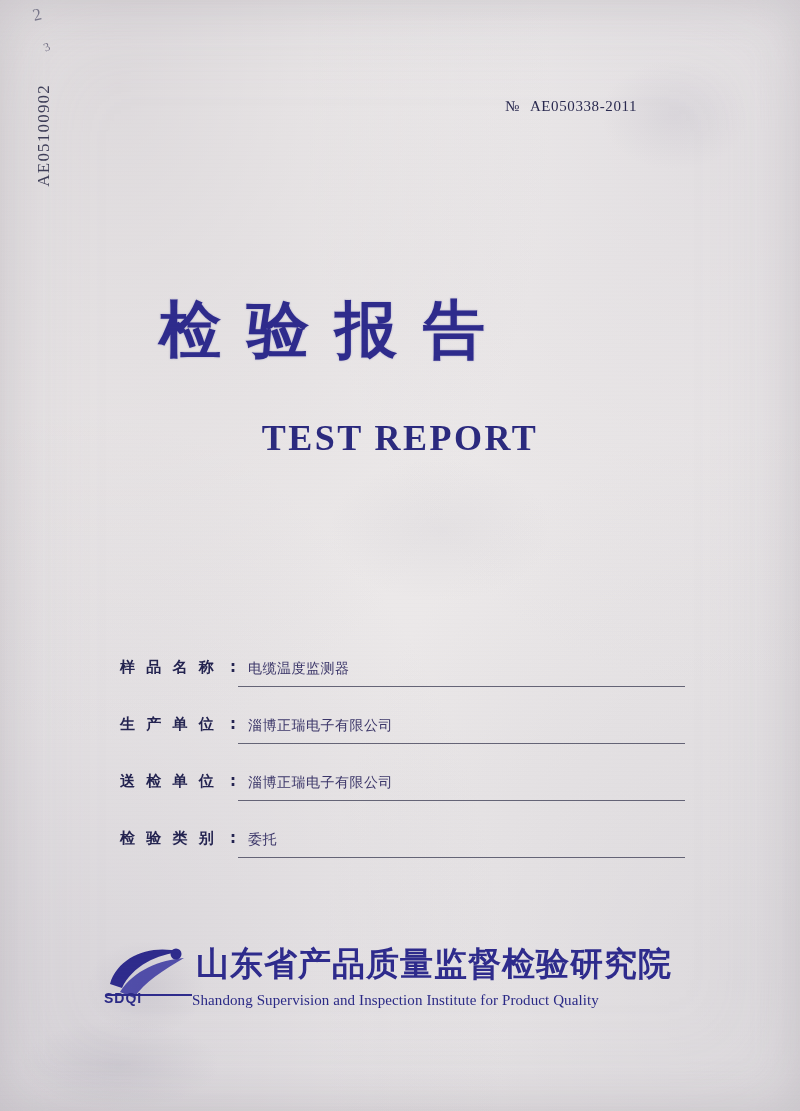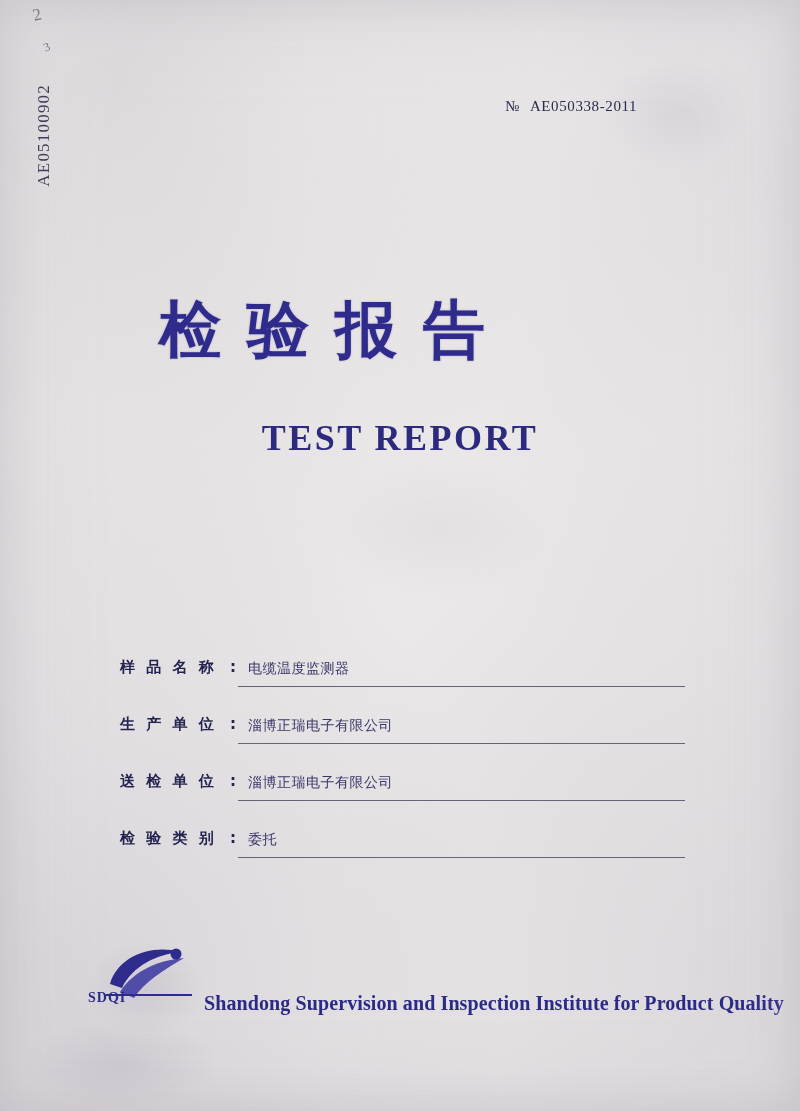--- a/index.html
+++ b/index.html
@@ -174,46 +174,46 @@
   .logo {
     position: absolute;
     left: 104px;
     top: 2px;
     width: 92px;
     height: 72px;
   }
   .logo svg { display: block; }
   .logo-text {
     position: absolute;
-    left: 88px;
+    left: 104px;
     top: 52px;
-    font-family: Liberation Serif, serif;
+    font-family: Liberation Sans, sans-serif;
     font-size: 14px;
     font-weight: bold;
     letter-spacing: 1px;
     color: #2b2a86;
   }
   .inst-cn {
     position: absolute;
     left: 196px;
     top: 4px;
     font-family: "DejaVu Serif", serif;
     font-weight: bold;
     font-size: 33px;
     letter-spacing: 1px;
     color: #2e2b8c;
     white-space: nowrap;
   }
   .inst-en {
     position: absolute;
-    left: 204px;
+    left: 192px;
     top: 54px;
     font-family: "Liberation Serif", serif;
-    font-weight: bold;
-    font-size: 20px;
+    font-weight: normal;
+    font-size: 15px;
     letter-spacing: 0.1px;
     color: #2b2a86;
     white-space: nowrap;
   }
 
   
   .blotch {
     position: absolute;
     border-radius: 50%;
     pointer-events: none;
@@ -280,18 +280,19 @@
   <div class="footer">
     <div class="logo">
       <svg width="92" height="72" viewBox="0 0 92 72" xmlns="http://www.w3.org/2000/svg">
         <path d="M6 44 C14 16, 48 4, 76 12 C54 14, 28 26, 18 48 Z" fill="#2e2b8c"></path>
         <path d="M16 52 C30 30, 56 20, 80 18 C60 30, 40 42, 30 58 Z" fill="#3a36a0" opacity="0.85"></path>
         <circle cx="72" cy="14" r="5.5" fill="#2e2b8c"></circle>
         <rect x="2" y="54" width="86" height="2" fill="#2e2b8c"></rect>
       </svg>
     </div>
     <div class="logo-text">SDQI</div>
+    <div class="inst-cn">山东省产品质量监督检验研究院</div>
     <div class="inst-en">Shandong Supervision and Inspection Institute for Product Quality</div>
   </div>
 
   <div class="scan-noise"></div>
   <div class="edge-shade"></div>
 </div>
 
 </body></html>

